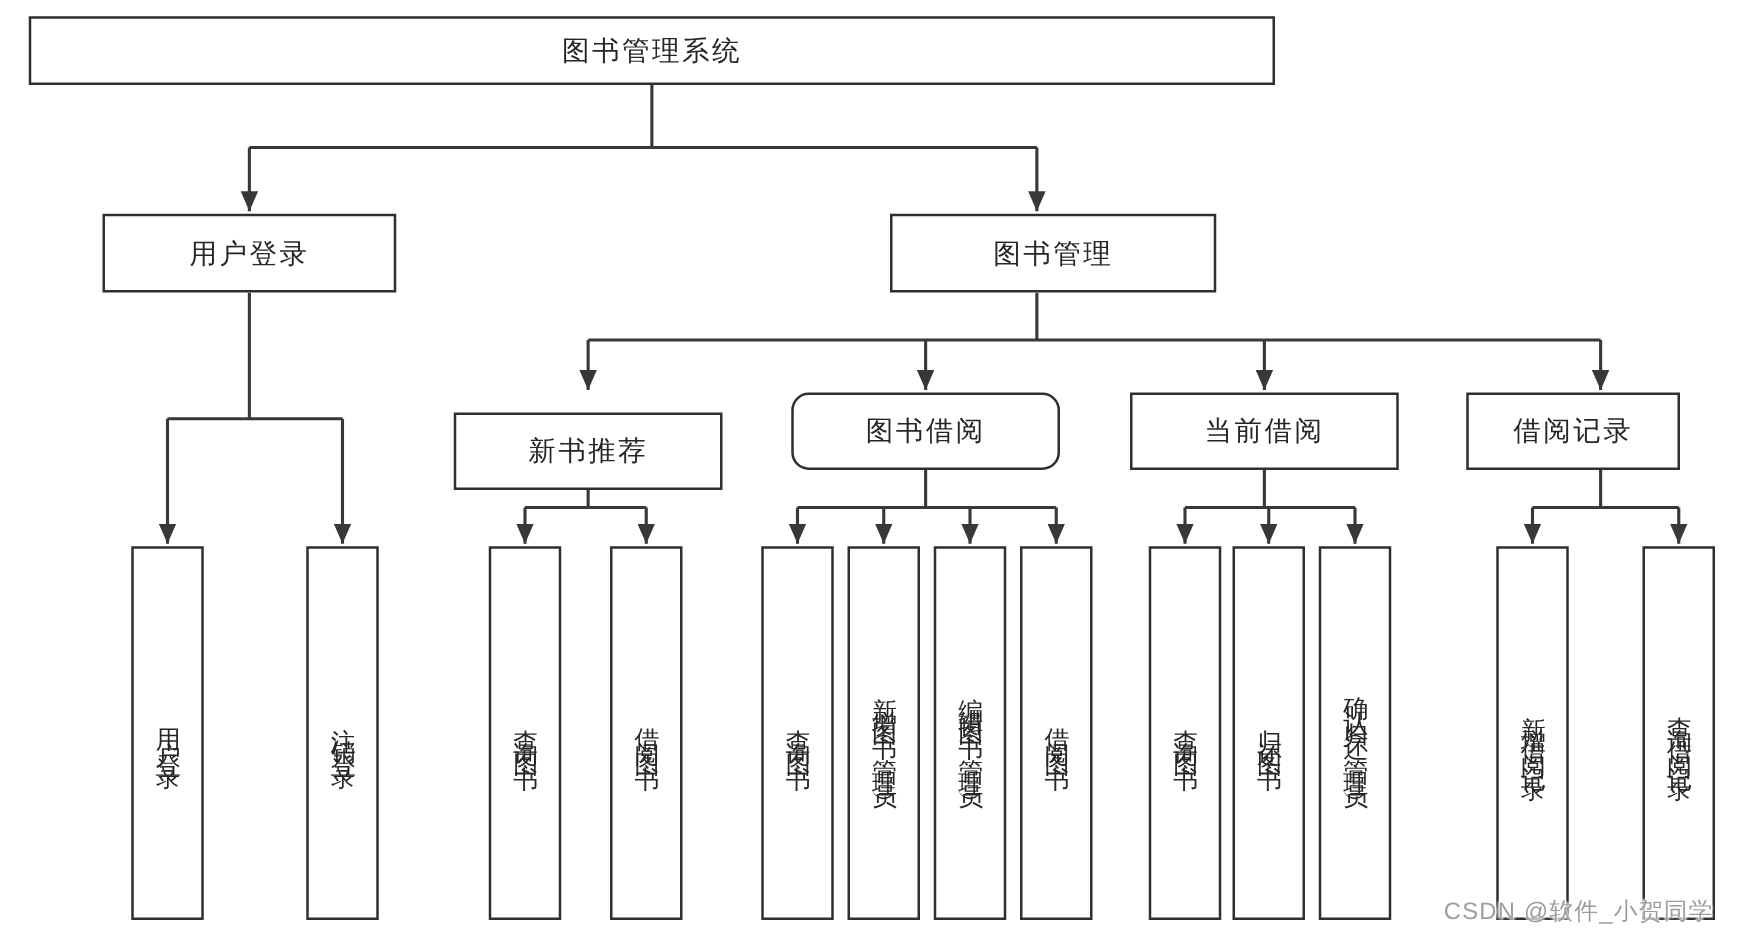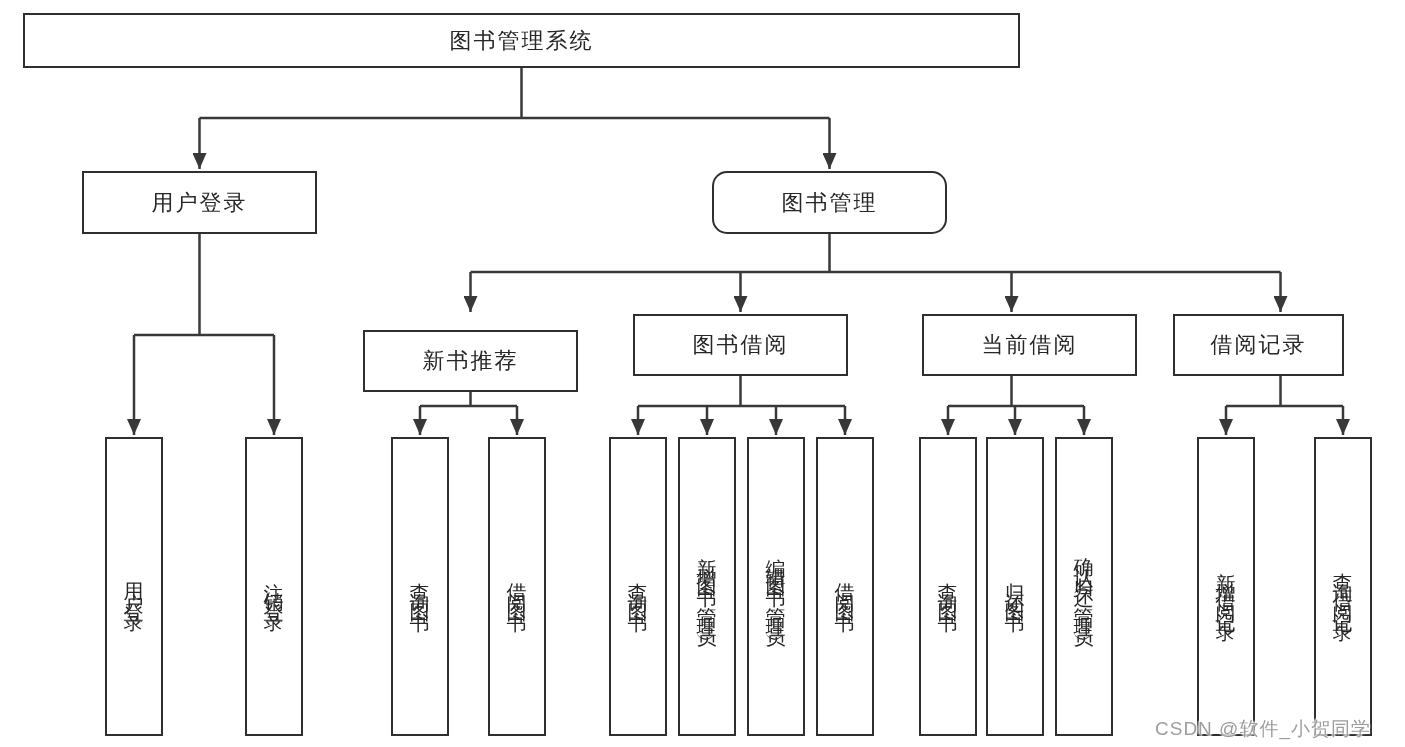--- a/index.html
+++ b/index.html
@@ -98,25 +98,25 @@
 
     <path d="M1280.5 376 V406"></path>
     <path d="M1226 406 H1343"></path>
     <line x1="1226" y1="406" x2="1226" y2="435" marker-end="url(#ah)"></line>
     <line x1="1343" y1="406" x2="1343" y2="435" marker-end="url(#ah)"></line>
   </svg>
 
   <div class="node nh" style="left:23px; top:13px; width:997px; height:55px;">图书管理系统</div>
 
   <div class="node nh" style="left:82px; top:171px; width:235px; height:63px;">用户登录</div>
-  <div class="node nh" style="left:712px; top:171px; width:235px; height:63px;border-radius:15px;">图书管理</div>
+  <div class="node nh" style="left:712px; top:171px; width:261px; height:63px;">图书管理</div>
 
   <div class="node nh" style="left:363px; top:330px; width:215px; height:62px;">新书推荐</div>
-  <div class="node nh" style="left:633px; top:314px; width:215px; height:62px;">图书借阅</div>
-  <div class="node nh" style="left:904px; top:314px; width:215px; height:62px;margin-left:18px;">当前借阅</div>
+  <div class="node nh" style="left:633px; top:314px; width:215px; height:62px;border-radius:14px;">图书借阅</div>
+  <div class="node nh" style="left:904px; top:314px; width:215px; height:62px;">当前借阅</div>
   <div class="node nh" style="left:1173px; top:314px; width:171px; height:62px;">借阅记录</div>
 
   <div class="node nv" style="left:105px; top:437px; width:58px; height:299px;">用户登录</div>
   <div class="node nv" style="left:245px; top:437px; width:58px; height:299px;">注销登录</div>
 
   <div class="node nv" style="left:391px; top:437px; width:58px; height:299px;">查询图书</div>
   <div class="node nv" style="left:488px; top:437px; width:58px; height:299px;">借阅图书</div>
 
   <div class="node nv" style="left:609px; top:437px; width:58px; height:299px;">查询图书</div>
   <div class="node nv" style="left:678px; top:437px; width:58px; height:299px;">新增图书（管理员）</div>

